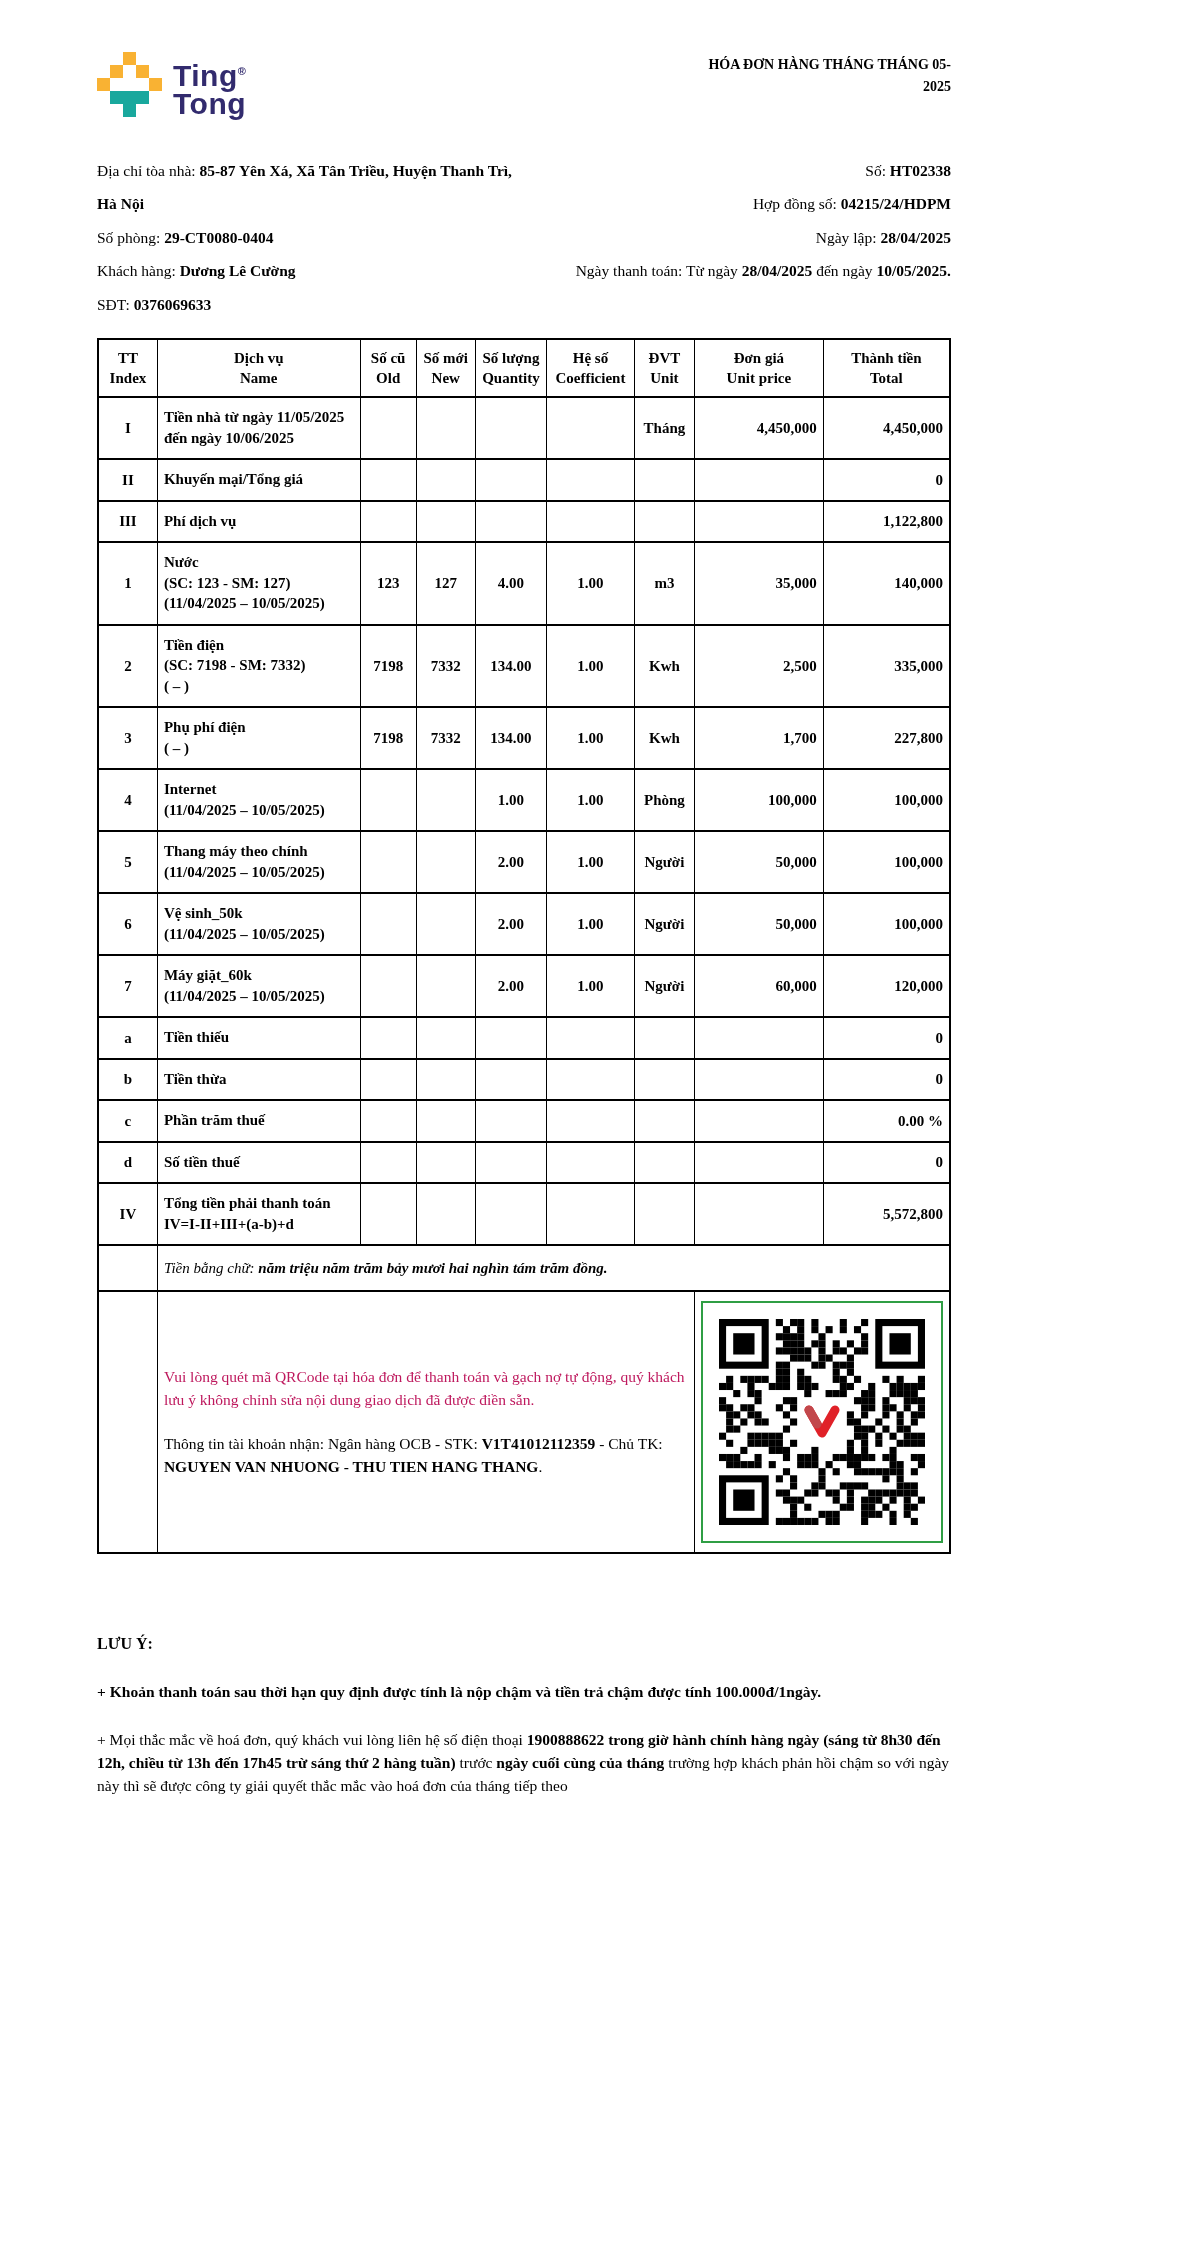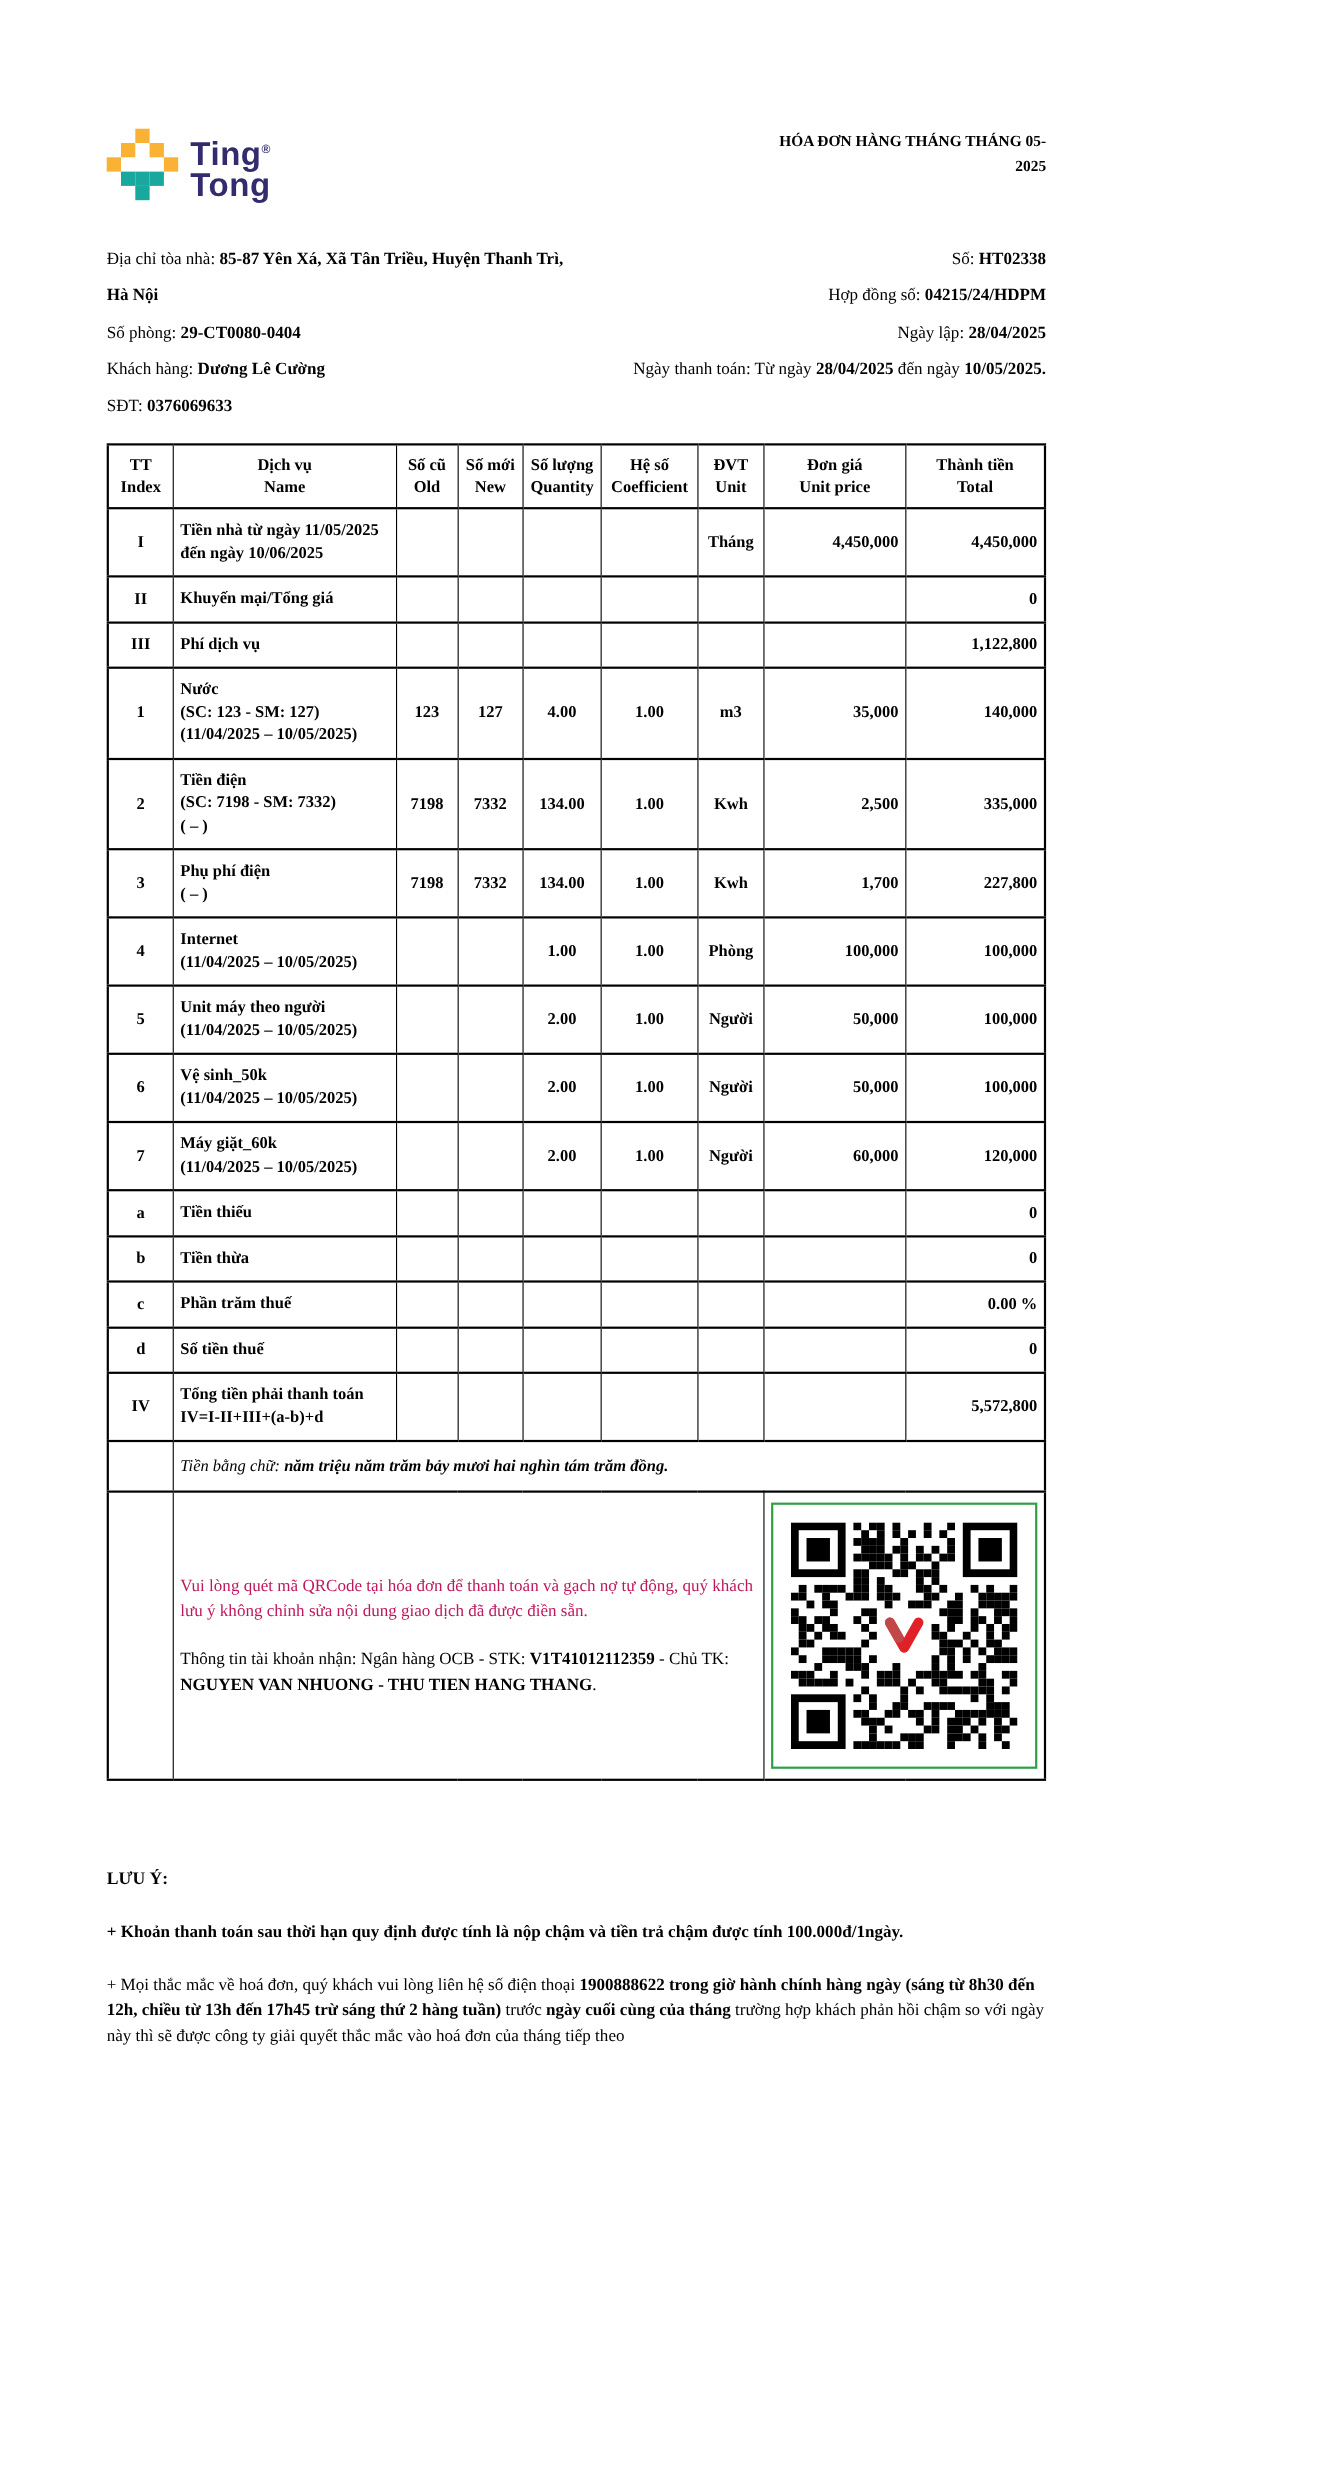--- a/index.html
+++ b/index.html
@@ -1,20 +1,20 @@
 <!DOCTYPE html>
 <html><head>
 <meta charset="utf-8">
 <style>
   * { box-sizing: border-box; margin: 0; padding: 0; }
   body {
     width: 1200px; height: 2259px; margin: 0 auto; background: #ffffff;
     font-family: "Liberation Serif", serif; color: #000;
   }
-  .page { position: relative; width: 1048px; height: 2259px; padding: 111px 97px 0 97px; }
+  .page { position: relative; width: 1048px; height: 2259px; padding: 46px 97px 0 97px; }
 
   
   .header { display: flex; justify-content: space-between; align-items: flex-start; }
   .logo { display: flex; align-items: flex-start; gap: 10px; }
   .logo-icon { position: relative; width: 66px; height: 79px; margin-top: 6px; }
   .px { position: absolute; width: 13px; height: 13px; }
   .px.o { background: #F9B233; }
   .px.t { background: #19A89D; }
   .logo-text {
     font-family: "Liberation Sans", sans-serif; font-weight: bold;
@@ -271,21 +271,21 @@
           <td class="c-c"></td>
           <td class="c-c">1.00</td>
           <td class="c-c">1.00</td>
           <td class="c-c">Phòng</td>
           <td class="c-r">100,000</td>
           <td class="c-r">100,000</td>
         </tr>
         <tr>
           <td class="c-c">5</td>
           <td class="c-name">
-            <div>Unit máy theo người</div>
+            <div>Thang máy theo chính</div>
             <div>(11/04/2025 – 10/05/2025)</div>
           </td>
           <td class="c-c"></td>
           <td class="c-c"></td>
           <td class="c-c">2.00</td>
           <td class="c-c">1.00</td>
           <td class="c-c">Người</td>
           <td class="c-r">50,000</td>
           <td class="c-r">100,000</td>
         </tr>

